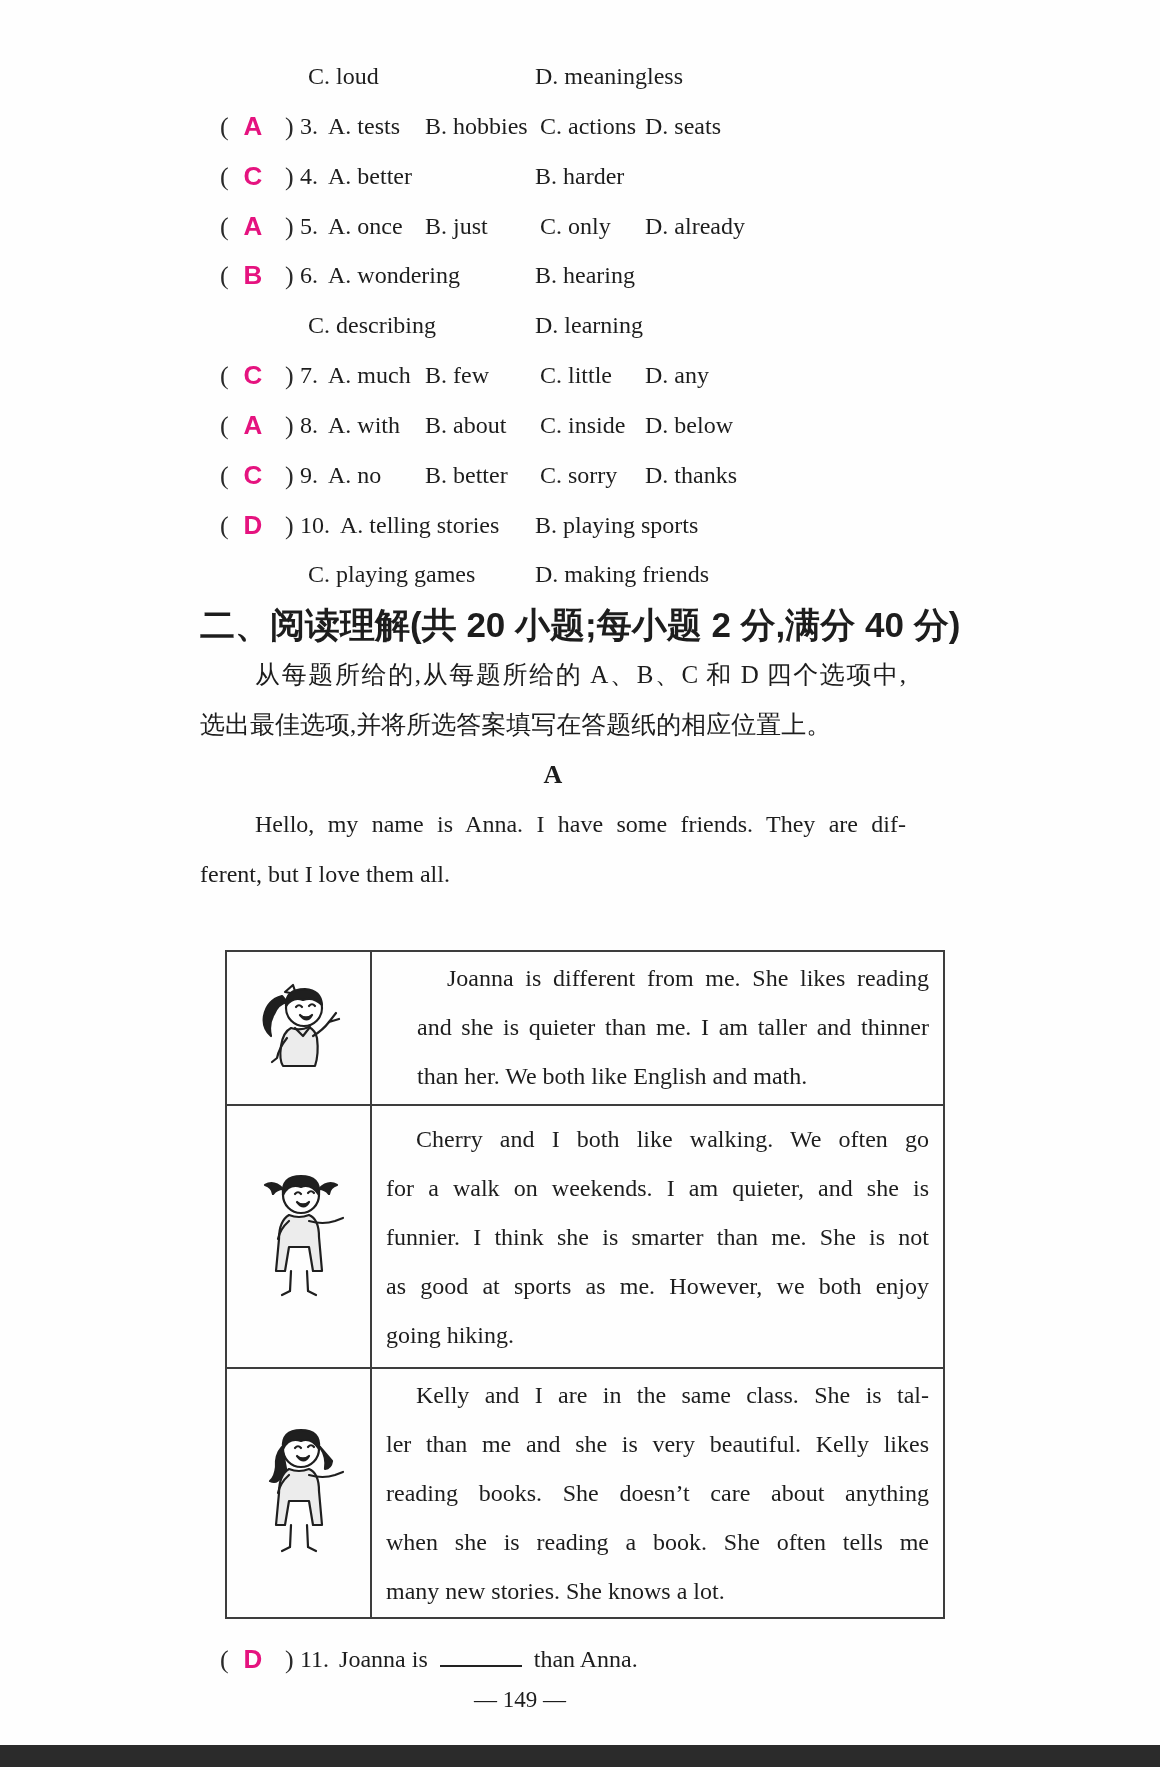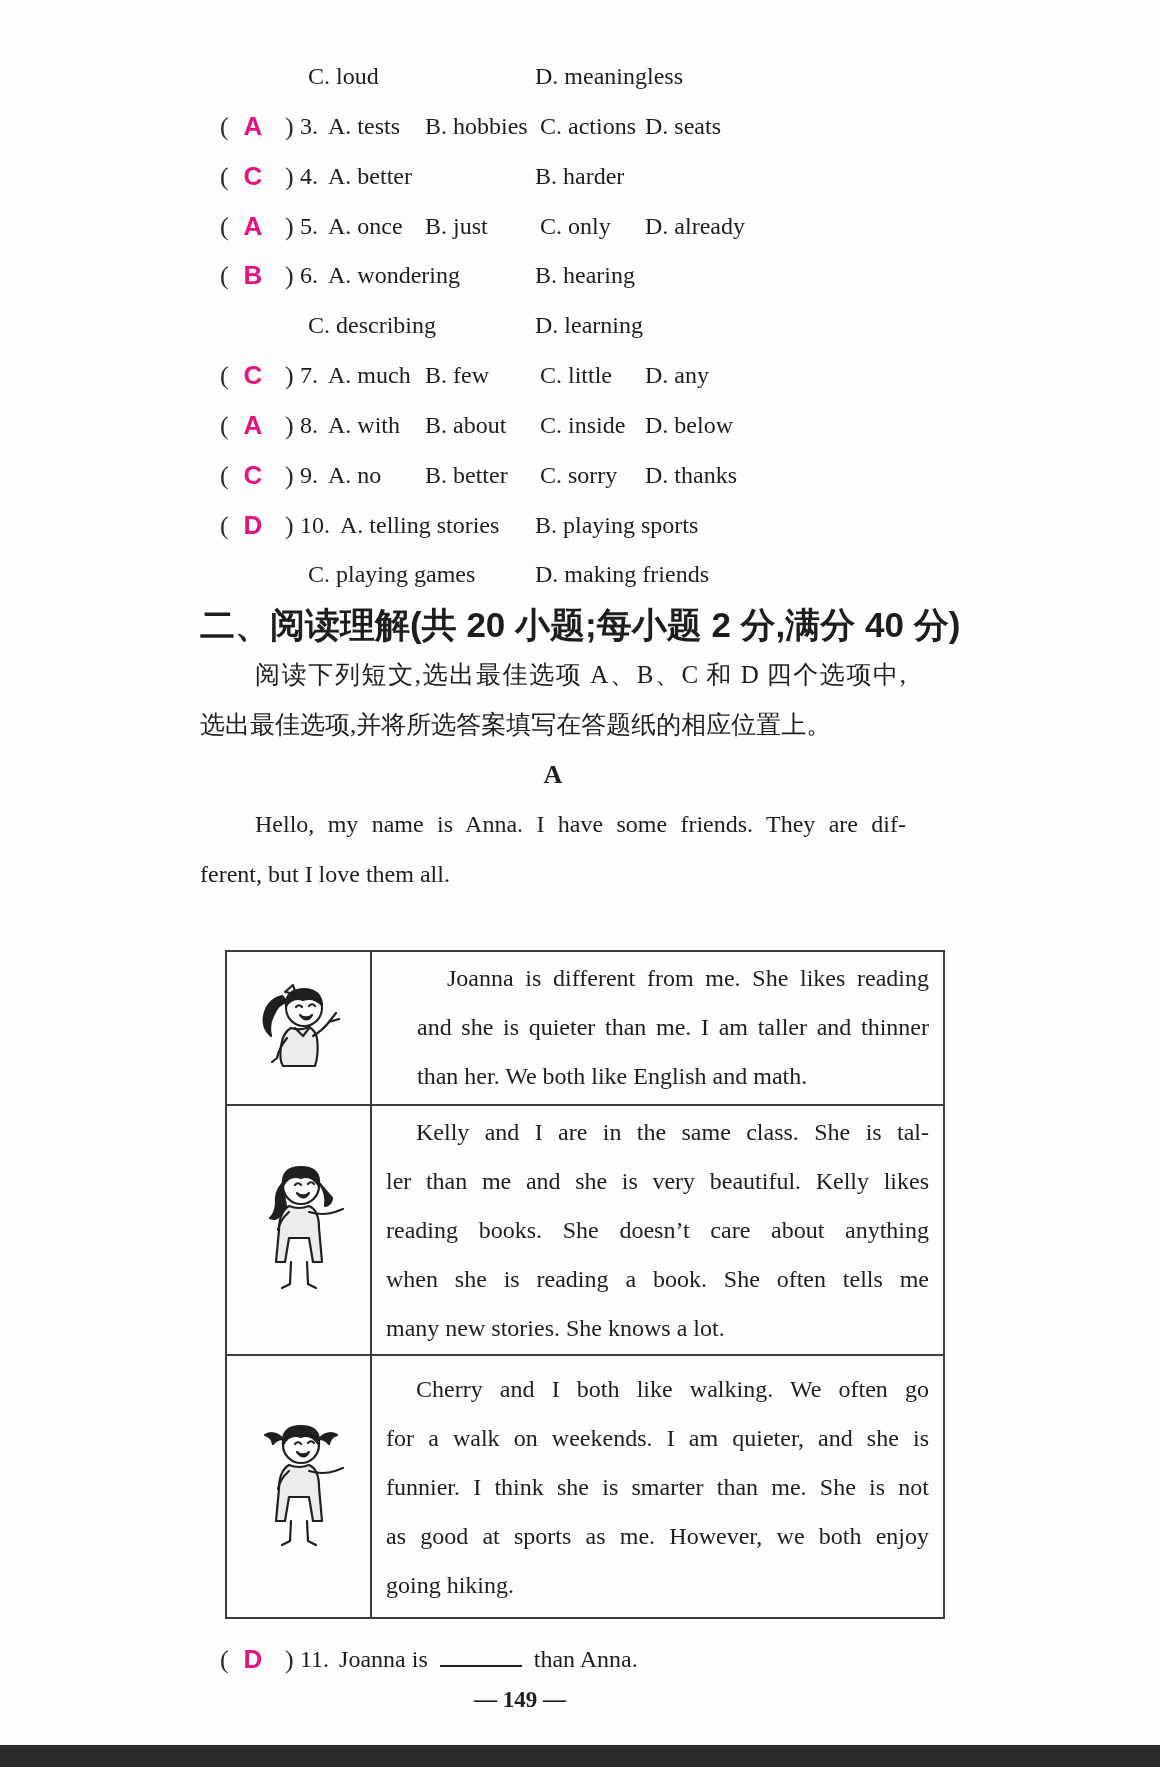--- a/index.html
+++ b/index.html
@@ -41,21 +41,21 @@
   .tline{line-height:49px;text-align:justify;text-align-last:justify;}
   .tline:first-child{text-indent:30px;}
   .tline:last-child{text-align-last:left;}
   .r3 .ftext{padding-top:9px;}
 
   
   .q11{position:absolute;top:1635px;left:200px;width:760px;}
   .blank{display:inline-block;width:82px;height:2px;border-bottom:2px solid #222;
          margin:0 12px;vertical-align:baseline;}
   .footer{position:absolute;top:1678px;left:200px;width:640px;height:44px;
-          line-height:44px;text-align:center;font-weight:700;font-size:23px;}
+          line-height:44px;text-align:center;font-weight:400;font-size:23px;}
   .bottombar{position:absolute;left:0;bottom:0;width:100%;height:22px;background:#2b2b2b;}
   svg{display:block;}
 </style>
 </head>
 <body>
 
 <div class="page">
 
   <div class="flow">
 
@@ -143,21 +143,21 @@
       <span class="pos qa"><span class="qnum">10.</span><span>A. telling stories</span></span>
       <span class="pos c2">B. playing sports</span>
     </div>
 
     <div class="row">
       <span class="pos c1">C. playing games</span>
       <span class="pos c2">D. making friends</span>
     </div>
 
     <div class="row heading">二、阅读理解(共 20 小题;每小题 2 分,满分 40 分)</div>
-    <div class="row cninstr jlast indent">阅读下列短文,选出最佳选项 A、B、C 和 D 四个选项中,</div>
+    <div class="row cninstr jlast indent">从每题所给的,从每题所给的 A、B、C 和 D 四个选项中,</div>
     <div class="row cninstr">选出最佳选项,并将所选答案填写在答题纸的相应位置上。</div>
     <div class="row plabel">A</div>
     <div class="row jlast indent">Hello, my name is Anna. I have some friends. They are dif-</div>
     <div class="row">ferent, but I love them all.</div>
   </div>
 
   <div class="ftable">
 
     <div class="frow" style="height:152px">
       <div class="fimg">
@@ -175,20 +175,48 @@
             <path d="M64 60 Q74 54 80 46"></path>
             <path d="M80 46 l7 -9 M80 46 l10 -3"></path>
             <path d="M38 62 Q30 72 28 82 l-5 4"></path>
           </g>
         </svg>
       </div>
       <div class="ftext">
           <div class="tline">Joanna is different from me. She likes reading</div>
           <div class="tline">and she is quieter than me. I am taller and thinner</div>
           <div class="tline">than her. We both like English and math.</div>
+        </div>
+    </div>
+
+    <div class="frow r3" style="height:263px">
+      <div class="fimg">
+        <svg width="96" height="144" viewBox="0 0 96 144">
+          <g stroke="#1f1f1f" stroke-width="2.2" fill="none" stroke-linecap="round" stroke-linejoin="round">
+            <circle cx="50" cy="30" r="18" fill="#fff"></circle>
+            <path fill="#1f1f1f" d="M32 30 Q30 11 50 11 Q70 11 68 30 Q60 18 50 22 Q38 18 32 30 Z"></path>
+            <path fill="#1f1f1f" d="M32 24 q-9 -9 -18 -4 q7 2 8 9 q4 -5 10 -5 Z"></path>
+            <path fill="#1f1f1f" d="M68 24 q9 -9 18 -4 q-7 2 -8 9 q-4 -5 -10 -5 Z"></path>
+            <path d="M44 29 q3 -3.5 6 0"></path>
+              <path d="M57 28 q3 -3.5 6 0"></path>
+            <path fill="#1f1f1f" d="M46 37 q6 5 12 0 q-5 9 -12 0 Z"></path>
+            <path fill="#ececec" d="M38 50 Q28 56 28 74 L25 106 L34 106 L38 82 L58 82 L62 106 L71 106 L68 72 Q68 54 58 50 Q48 54 38 50 Z"></path>
+            <path d="M58 56 Q72 60 84 56 l8 -3"></path>
+            <path d="M38 56 Q29 64 27 74"></path>
+            <path d="M40 106 l-1 20 M56 106 l1 20"></path>
+            <path d="M39 126 l-8 4 M57 126 l8 4"></path>
+          </g>
+        </svg>
+      </div>
+      <div class="ftext">
+          <div class="tline">Cherry and I both like walking. We often go</div>
+          <div class="tline">for a walk on weekends. I am quieter, and she is</div>
+          <div class="tline">funnier. I think she is smarter than me. She is not</div>
+          <div class="tline">as good at sports as me. However, we both enjoy</div>
+          <div class="tline">going hiking.</div>
         </div>
     </div>
 
     <div class="frow" style="height:250px">
       <div class="fimg">
         <svg width="96" height="144" viewBox="0 0 96 144">
           <g stroke="#1f1f1f" stroke-width="2.2" fill="none" stroke-linecap="round" stroke-linejoin="round">
             <circle cx="50" cy="28" r="18" fill="#fff"></circle>
             <path fill="#1f1f1f" d="M32 28 Q30 9 50 9 Q70 9 68 28 Q60 16 50 20 Q38 16 32 28 Z"></path>
             <path fill="#1f1f1f" d="M31 26 q-7 8 -6 20 q-1 10 -6 14 q7 3 11 -4 q0 8 6 10 q-3 -9 -1 -18 Z"></path>
@@ -205,48 +233,20 @@
         </svg>
       </div>
       <div class="ftext">
           <div class="tline">Kelly and I are in the same class. She is tal-</div>
           <div class="tline">ler than me and she is very beautiful. Kelly likes</div>
           <div class="tline">reading books. She doesn’t care about anything</div>
           <div class="tline">when she is reading a book. She often tells me</div>
           <div class="tline">many new stories. She knows a lot.</div>
         </div>
     </div>
-
-    <div class="frow r3" style="height:263px">
-      <div class="fimg">
-        <svg width="96" height="144" viewBox="0 0 96 144">
-          <g stroke="#1f1f1f" stroke-width="2.2" fill="none" stroke-linecap="round" stroke-linejoin="round">
-            <circle cx="50" cy="30" r="18" fill="#fff"></circle>
-            <path fill="#1f1f1f" d="M32 30 Q30 11 50 11 Q70 11 68 30 Q60 18 50 22 Q38 18 32 30 Z"></path>
-            <path fill="#1f1f1f" d="M32 24 q-9 -9 -18 -4 q7 2 8 9 q4 -5 10 -5 Z"></path>
-            <path fill="#1f1f1f" d="M68 24 q9 -9 18 -4 q-7 2 -8 9 q-4 -5 -10 -5 Z"></path>
-            <path d="M44 29 q3 -3.5 6 0"></path>
-              <path d="M57 28 q3 -3.5 6 0"></path>
-            <path fill="#1f1f1f" d="M46 37 q6 5 12 0 q-5 9 -12 0 Z"></path>
-            <path fill="#ececec" d="M38 50 Q28 56 28 74 L25 106 L34 106 L38 82 L58 82 L62 106 L71 106 L68 72 Q68 54 58 50 Q48 54 38 50 Z"></path>
-            <path d="M58 56 Q72 60 84 56 l8 -3"></path>
-            <path d="M38 56 Q29 64 27 74"></path>
-            <path d="M40 106 l-1 20 M56 106 l1 20"></path>
-            <path d="M39 126 l-8 4 M57 126 l8 4"></path>
-          </g>
-        </svg>
-      </div>
-      <div class="ftext">
-          <div class="tline">Cherry and I both like walking. We often go</div>
-          <div class="tline">for a walk on weekends. I am quieter, and she is</div>
-          <div class="tline">funnier. I think she is smarter than me. She is not</div>
-          <div class="tline">as good at sports as me. However, we both enjoy</div>
-          <div class="tline">going hiking.</div>
-        </div>
-    </div>
   </div>
 
   <div class="q11">
     <div class="row">
       <span class="pos paren">(</span>
       <span class="pos ansl" style="color:#e5137f">D</span>
       <span class="pos paren p2">)</span>
       <span class="pos qa"><span class="qnum">11.</span><span>Joanna is</span><span class="blank"></span><span>than Anna.</span></span>
     </div>
   </div>

